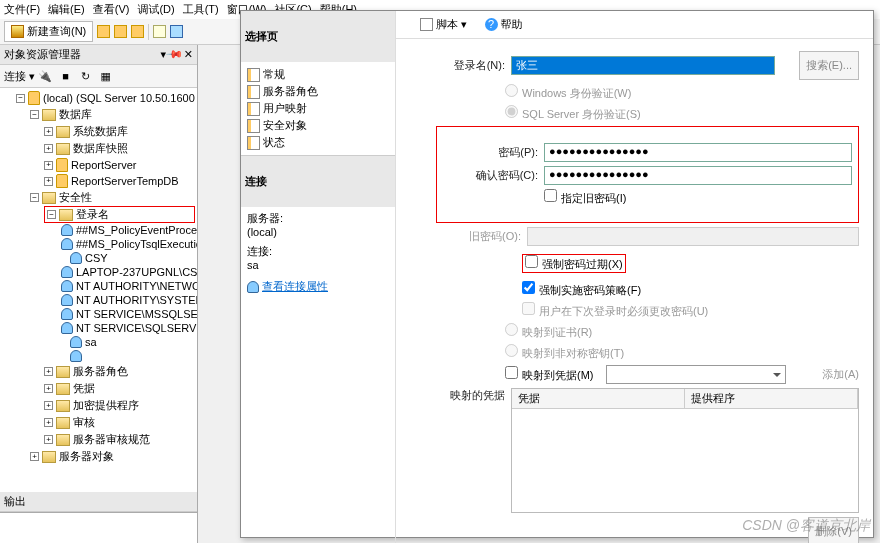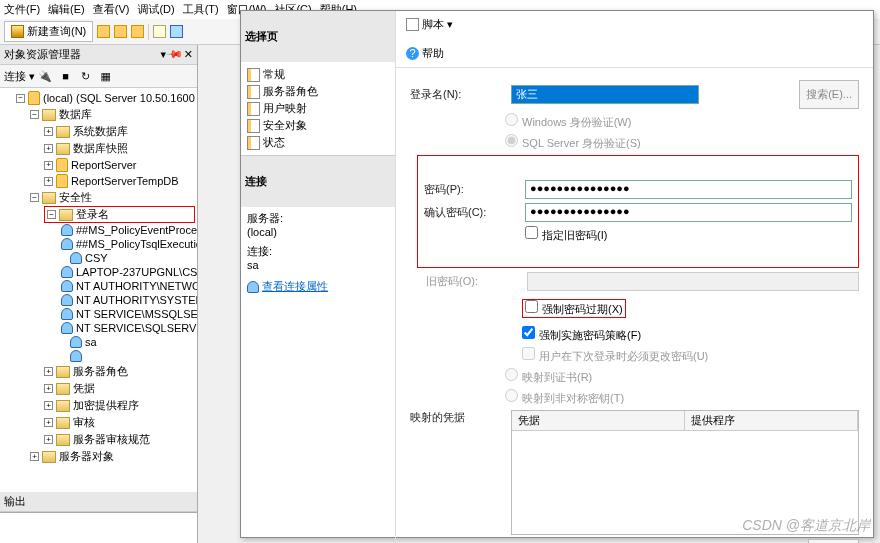--- a/index.html
+++ b/index.html
@@ -27,25 +27,25 @@
   .mid-head { background: #e8e8e8; padding: 18px 4px; font-weight: bold; }
   .mid-body { padding: 4px 6px; background: #fff; }
   .sel-list li { display: flex; align-items: center; gap: 3px; padding: 1px 0; }
   .page-icon { width: 13px; height: 14px; background: #fff; border: 1px solid #888; box-shadow: inset 3px 0 0 #fc6; flex-shrink: 0; }
   .dialog { position: absolute; left: 240px; top: 10px; width: 634px; height: 528px; background: #fff; border: 1px solid #888; box-shadow: 2px 2px 6px rgba(0,0,0,0.25); display: flex; flex-direction: column; }
   .dlg-title { background: #fff; padding: 4px 8px; display: flex; justify-content: space-between; align-items: center; border-bottom: 1px solid #ddd; }
   .dlg-ctrls span { width: 28px; text-align: center; display: inline-block; color: #555; cursor: pointer; }
   .dlg-body { flex: 1; display: flex; }
   .dlg-side { width: 155px; border-right: 1px solid #ddd; display: flex; flex-direction: column; }
   .dlg-main { flex: 1; display: flex; flex-direction: column; }
-  .dlg-toolbar { padding: 4px 6px; border-bottom: 1px solid #ddd; display: flex; gap: 10px; flex-direction: column; }
+  .dlg-toolbar { padding: 4px 20px; border-bottom: 1px solid #ddd; display: flex; gap: 10px; }
   .dlg-toolbar .tbtn2 { display: flex; align-items: center; gap: 3px; padding: 2px 4px; cursor: pointer; }
   .form-area { flex: 1; padding: 8px 14px; overflow: auto; }
   .form-row { display: flex; align-items: center; margin: 4px 0; gap: 6px; }
-  .form-row .lbl { width: 95px; color: #222; }
+  .form-row .lbl { width: 95px; color: #222; text-align: right; }
   .form-row .lbl.dis { color: #999; }
   .txt { height: 19px; border: 1px solid #7a9; padding: 1px 4px; background: #fff; }
   .txt.dis { background: #f0f0f0; border-color: #ccc; color: #888; }
   input[type=checkbox], input[type=radio] { margin-right: 4px; }
   .cred-box { border: 1px solid #bbb; height: 125px; background: #fff; }
   .cred-head { display: flex; background: #f5f5f5; }
   .cred-head div { flex: 1; padding: 2px 6px; border-right: 1px solid #ccc; border-bottom: 1px solid #ccc; }
   .sel { height: 19px; border: 1px solid #999; background: #fff; padding: 0 18px 0 4px; display: flex; align-items: center; position: relative; }
   .sel::after { content: ""; position: absolute; right: 4px; top: 7px; border: 4px solid transparent; border-top-color: #555; }
   .link { color: #06c; text-decoration: underline; cursor: pointer; }
@@ -287,31 +287,31 @@
       <div class="dlg-toolbar">
         <span class="tbtn2"><span class="icon-sm" style="background:#fff;border:1px solid #888;"></span><span>脚本</span> ▾</span>
         <span class="tbtn2">
             <span class="icon-sm" style="background:#39f;border-radius:50%;color:#fff;text-align:center;">?</span>
             <span>帮助</span>
           </span>
       </div>
       <div class="form-area">
         <div class="form-row">
           <span class="lbl">登录名(N):</span>
-          <span class="txt red-box" style="width:188px;background:#0078d7;color:#fff;">张三</span>
+          <span class="txt red-box" style="width:264px;background:#0078d7;color:#fff;">张三</span>
           <span style="flex:1;"></span>
           <span class="small-btn">搜索(E)...</span>
         </div>
         <div class="form-row" style="margin-left:95px;">
           <label style="color:#999;"><input type="radio" disabled="" style=""><span>Windows 身份验证(W)</span></label>
         </div>
         <div class="form-row" style="margin-left:95px;">
           <label style="color:#999;"><input type="radio" checked="" disabled="" style=""><span>SQL Server 身份验证(S)</span></label>
         </div>
-        <div class="red-box" style="padding:20px 6px;margin-left:7px;">
+        <div class="red-box" style="padding:12px 6px;margin-left:26px;">
           <div class="form-row">
             <span class="lbl">密码(P):</span>
             <span class="txt" style="flex:1;">●●●●●●●●●●●●●●●</span>
           </div>
           <div class="form-row">
             <span class="lbl">确认密码(C):</span>
             <span class="txt" style="flex:1;">●●●●●●●●●●●●●●●</span>
           </div>
           <div class="form-row">
             <span class="lbl"></span>
@@ -329,20 +329,26 @@
           <label><input type="checkbox" checked="" style=""><span>强制实施密码策略(F)</span></label>
         </div>
         <div class="form-row" style="margin-left:112px;">
           <label style="color:#999;"><input type="checkbox" disabled="" style=""><span>用户在下次登录时必须更改密码(U)</span></label>
         </div>
         <div class="form-row" style="margin-left:95px;">
           <label style="color:#999;"><input type="radio" disabled="" style=""><span>映射到证书(R)</span></label>
         </div>
         <div class="form-row" style="margin-left:95px;">
           <label style="color:#999;"><input type="radio" disabled="" style=""><span>映射到非对称密钥(T)</span></label>
+        </div>
+        <div class="form-row" style="margin-left:95px;">
+          <label><input type="checkbox" style=""><span>映射到凭据(M)</span></label>
+          <span class="sel" style="width:180px;margin-left:6px;"></span>
+          <span style="flex:1;"></span>
+          <span class="link" style="color:#999;text-decoration:none;">添加(A)</span>
         </div>
         <div class="form-row" style="align-items:flex-start;">
           <span class="lbl">映射的凭据</span>
           <div class="cred-box" style="flex:1;">
             <div class="cred-head">
               <div>凭据</div>
               <div>提供程序</div>
             </div>
           </div>
         </div>

